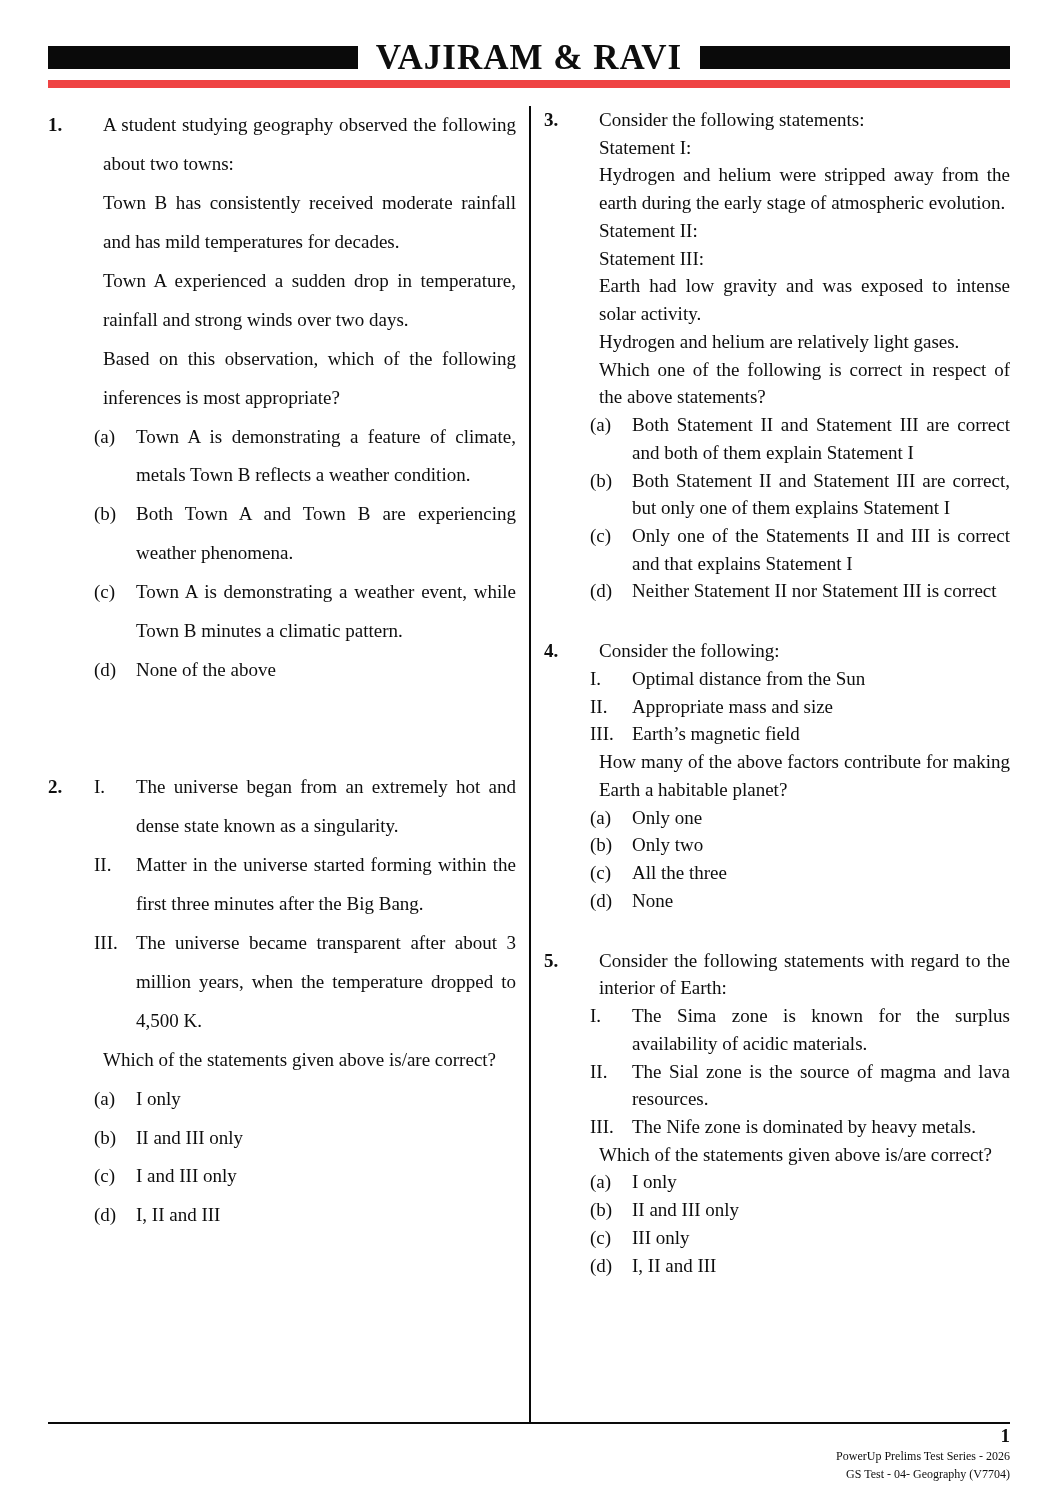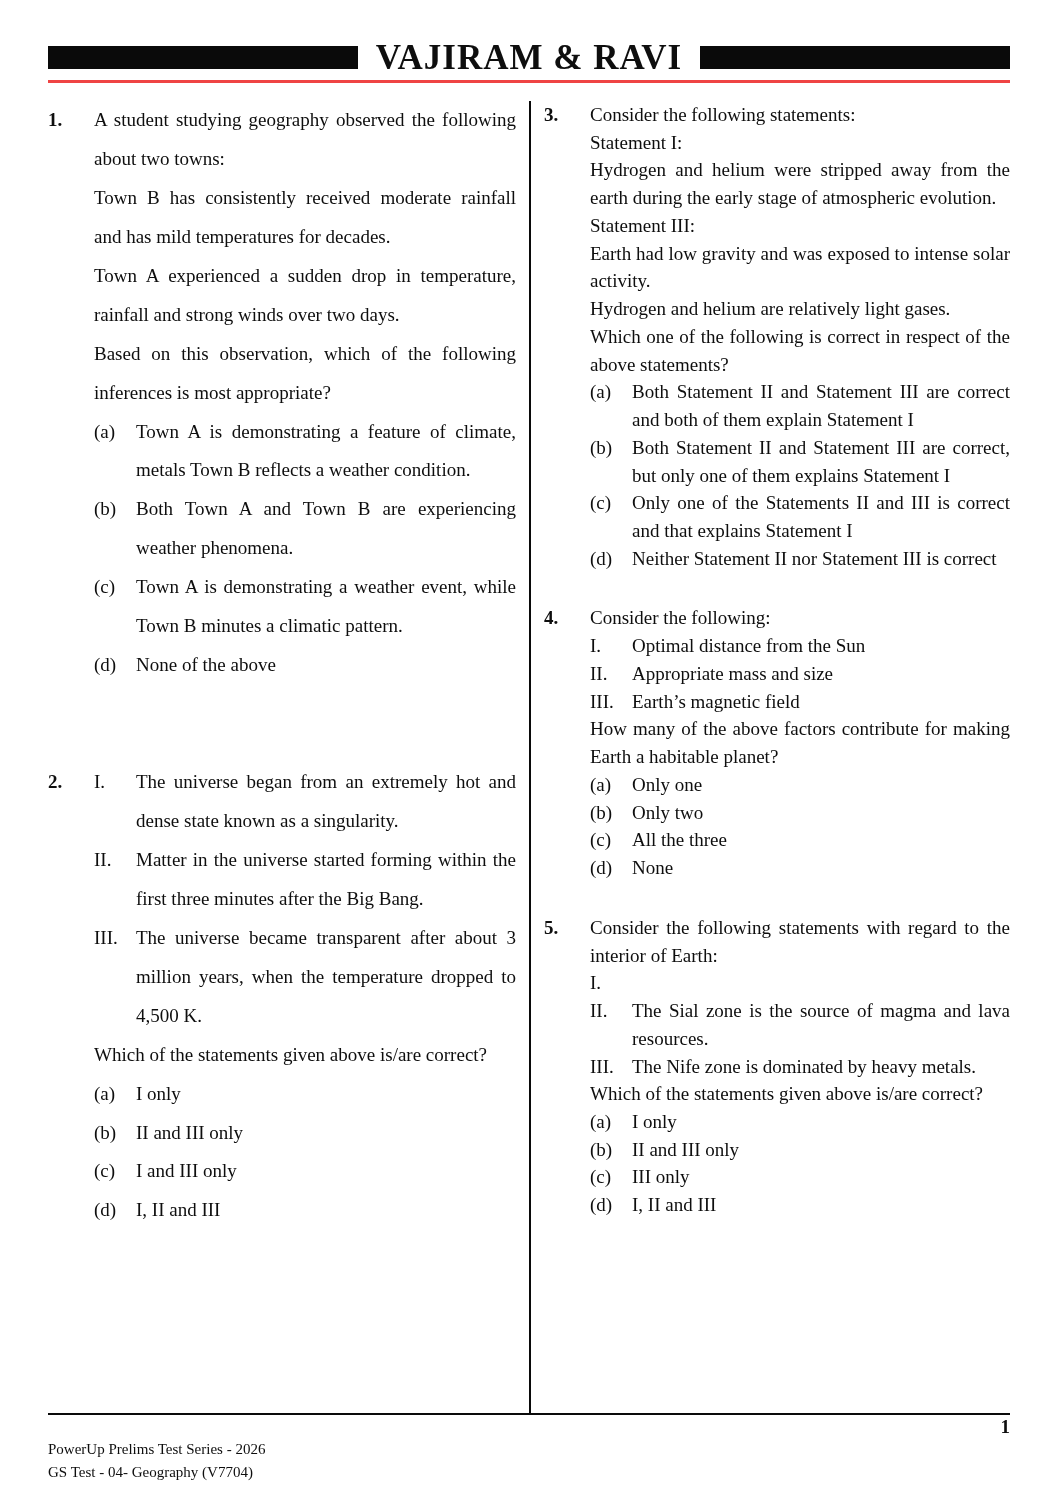--- a/index.html
+++ b/index.html
@@ -9,47 +9,47 @@
     color: #0e0e0e;
     font-family: "Liberation Serif", serif;
   }
   .page {
     width: 1058px; height: 1497px;
     padding: 40px 48px 14px 48px;
     display: flex; flex-direction: column;
   }
   .header {
     display: flex; align-items: center; gap: 14px;
-    border-bottom: 3px solid #ef4444;
+    border-bottom: 8px solid #ef4444;
     padding-bottom: 5px;
     flex-shrink: 0;
   }
   .header .bar { flex: 1; height: 23px; background: #0a0a0a; }
   .header .title {
     font-size: 35px; font-weight: bold; letter-spacing: 1px;
     white-space: nowrap; padding: 0 4px; line-height: 1;
   }
   .columns { flex: 1; display: flex; margin-top: 18px; overflow: hidden; min-height: 0; }
   .col { width: 50%; font-size: 19px; }
   .col-left  { padding-right: 13px; line-height: 2.05; }
   .col-right { border-left: 2px solid #0a0a0a; padding-left: 13px; line-height: 1.46; }
   .q { display: flex; }
   .col-left  .q { margin-bottom: 78px; }
   .col-right .q { margin-bottom: 32px; }
   .qnum { width: 46px; flex-shrink: 0; font-weight: bold; }
   .qbody { flex: 1; min-width: 0; }
-  .blk.para, .blk.bold { text-align: justify; }
+  .blk.para, .blk.bold { text-align: justify; margin-left: 9px; }
   .blk.bold { font-weight: normal; }
   .row { display: flex; }
   .row .lab { width: 42px; flex-shrink: 0; }
   .row .txt { flex: 1; text-align: justify; min-width: 0; }
   .footer { flex-shrink: 0; margin-top: auto; }
   .footer-rule { border-top: 2.5px solid #0a0a0a; }
   .page-num { text-align: right; font-weight: bold; font-size: 19px; margin-top: 2px; line-height: 1.1; }
-  .footer-center { text-align: left; font-size: 15px; line-height: 1.5; }
+  .footer-center { text-align: right; font-size: 12px; line-height: 1.5; }
 </style>
 </head>
 <body>
 
 <div class="page">
 
   <header class="header">
     <div class="bar"></div>
     <div class="title">VAJIRAM &amp; RAVI</div>
     <div class="bar"></div>
@@ -117,20 +117,21 @@
           </div>
         </div>
       </div>
     <div class="col col-right">
         <div class="q">
           <div class="qnum">3.</div>
           <div class="qbody">
             <p class="blk para">Consider the following statements:</p>
             <p class="blk bold">Statement I:</p>
             <p class="blk para">Hydrogen and helium were stripped away from the earth during the early stage of atmospheric evolution.</p>
+            <p class="blk bold">Statement II:</p>
             <p class="blk bold">Statement III:</p>
             <p class="blk para">Earth had low gravity and was exposed to intense solar activity.</p>
             <p class="blk para">Hydrogen and helium are relatively light gases.</p>
             <p class="blk para">Which one of the following is correct in respect of the above statements?</p>
             <div class="blk row option">
               <span class="lab">(a)</span>
               <span class="txt">Both Statement II and Statement III are correct and both of them explain Statement I</span>
             </div>
             <div class="blk row option">
               <span class="lab">(b)</span>
@@ -180,20 +181,21 @@
               <span class="txt">None</span>
             </div>
           </div>
         </div>
         <div class="q">
           <div class="qnum">5.</div>
           <div class="qbody">
             <p class="blk para">Consider the following statements with regard to the interior of Earth:</p>
             <div class="blk row item">
               <span class="lab">I.</span>
+              <span class="txt">The Sima zone is known for the surplus availability of acidic materials.</span>
             </div>
             <div class="blk row item">
               <span class="lab">II.</span>
               <span class="txt">The Sial zone is the source of magma and lava resources.</span>
             </div>
             <div class="blk row item">
               <span class="lab">III.</span>
               <span class="txt">The Nife zone is dominated by heavy metals.</span>
             </div>
             <p class="blk para">Which of the statements given above is/are correct?</p>

